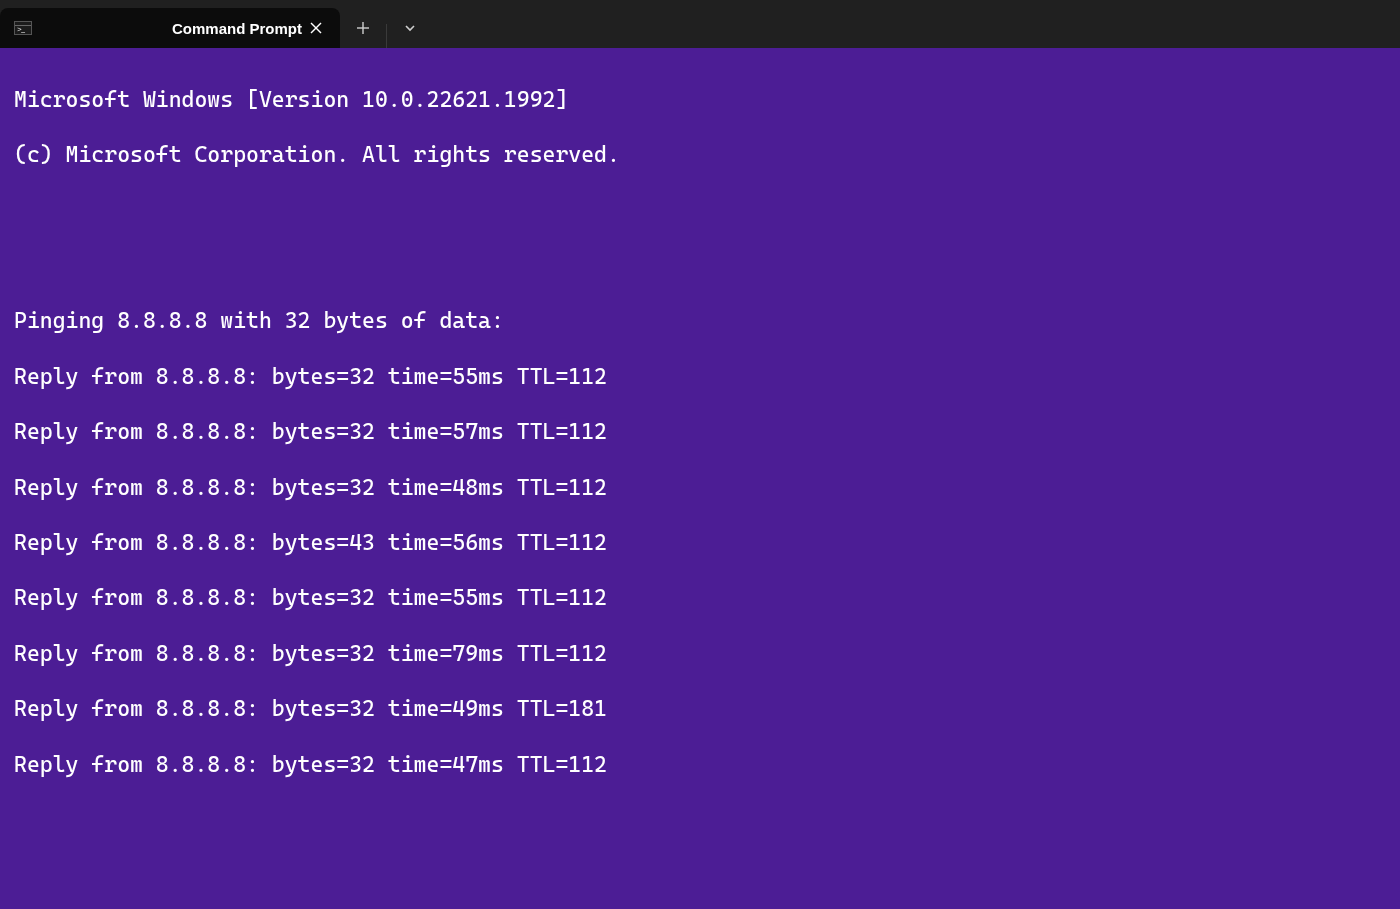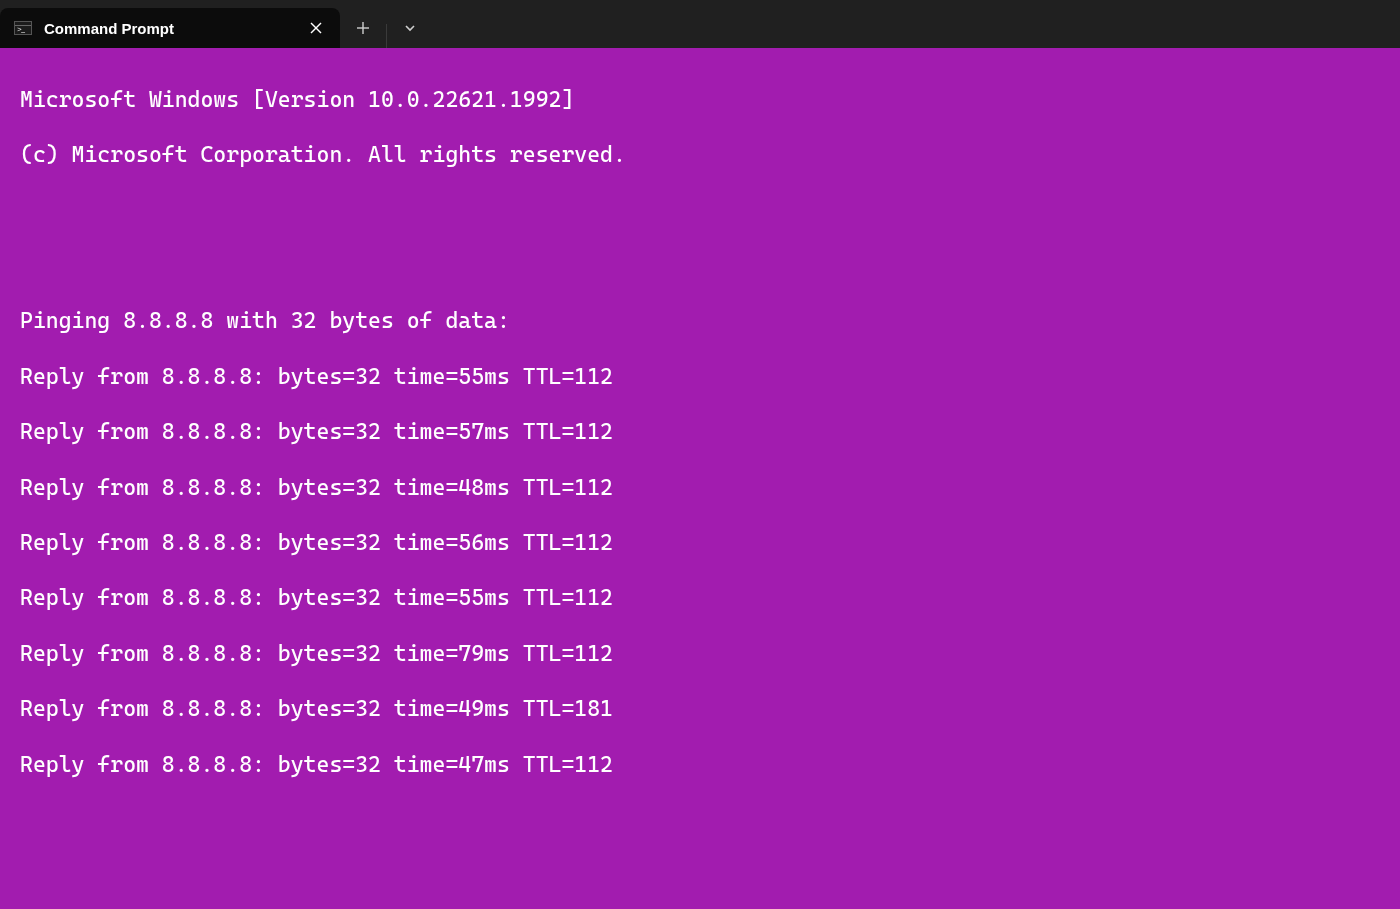--- a/index.html
+++ b/index.html
@@ -51,42 +51,43 @@
       letter-spacing:-1px;
     }
     .tab-title{
       color:#ffffff;
       font-family:"Segoe UI",sans-serif;
       font-size:15px;
       font-weight:600;
       flex:1;
       white-space:nowrap;
       overflow:hidden;
+      text-align:right;
     }
     .close-btn{
       width:28px;height:28px;
       display:flex;align-items:center;justify-content:center;
       color:#ffffff;
       border-radius:4px;
     }
     .tb-btn{
       width:46px; height:40px;
       margin-top:8px;
       display:flex;align-items:center;justify-content:center;
       color:#cfcfcf;
     }
     .tb-sep{
       width:1px;height:24px;background:#3a3a3a;margin-top:14px;
     }
     svg{display:block}
     
     .terminal{
-      background:#a21caf;
+      background:#4c1d95;
       height:calc(100% - 48px);
-      padding:10px 0 0 20px;
+      padding:10px 0 0 14px;
       color:#ffffff;
       font-size:22px;
       line-height:27.7px;
       letter-spacing:0px;
       font-weight:500;
       white-space:pre;
       overflow:hidden;
     }
     .terminal-line{ white-space:pre; }
   </style>
@@ -120,21 +121,21 @@
 
 <div class="terminal">
 <div class="terminal-line">Microsoft Windows [Version 10.0.22621.1992]</div>
 <div class="terminal-line">(c) Microsoft Corporation. All rights reserved.</div>
 <div class="terminal-line"> </div>
 <div class="terminal-line"> </div>
 <div class="terminal-line">Pinging 8.8.8.8 with 32 bytes of data:</div>
 <div class="terminal-line">Reply from 8.8.8.8: bytes=32 time=55ms TTL=112</div>
 <div class="terminal-line">Reply from 8.8.8.8: bytes=32 time=57ms TTL=112</div>
 <div class="terminal-line">Reply from 8.8.8.8: bytes=32 time=48ms TTL=112</div>
-<div class="terminal-line">Reply from 8.8.8.8: bytes=32 time=56ms TTL=112</div>
+<div class="terminal-line">Reply from 8.8.8.8: bytes=43 time=56ms TTL=112</div>
 <div class="terminal-line">Reply from 8.8.8.8: bytes=32 time=55ms TTL=112</div>
 <div class="terminal-line">Reply from 8.8.8.8: bytes=32 time=79ms TTL=112</div>
 <div class="terminal-line">Reply from 8.8.8.8: bytes=32 time=49ms TTL=181</div>
 <div class="terminal-line">Reply from 8.8.8.8: bytes=32 time=47ms TTL=112</div>
 
 
 
 
 
 

